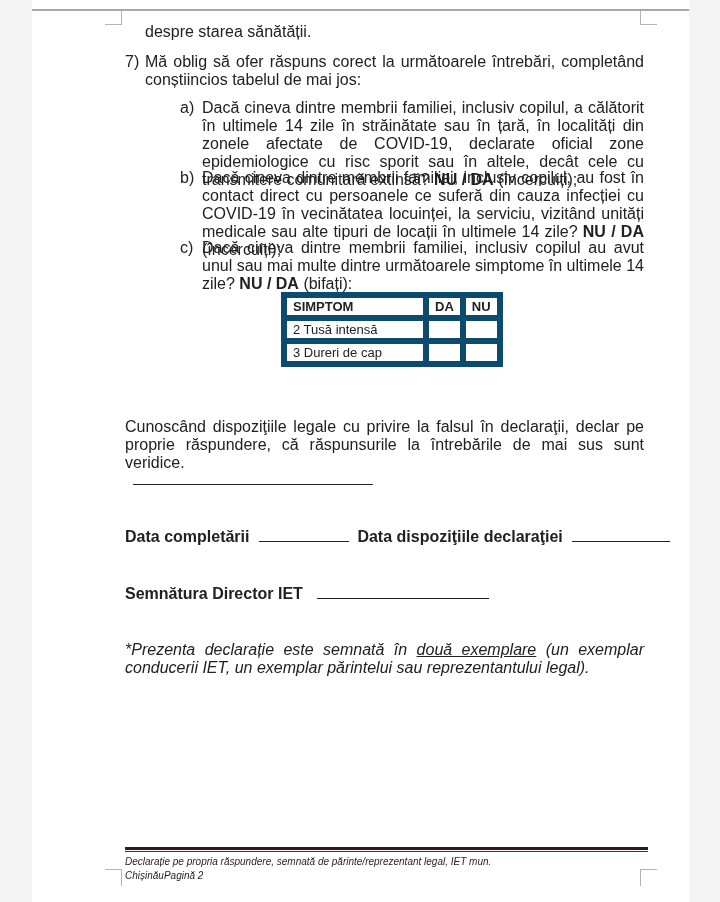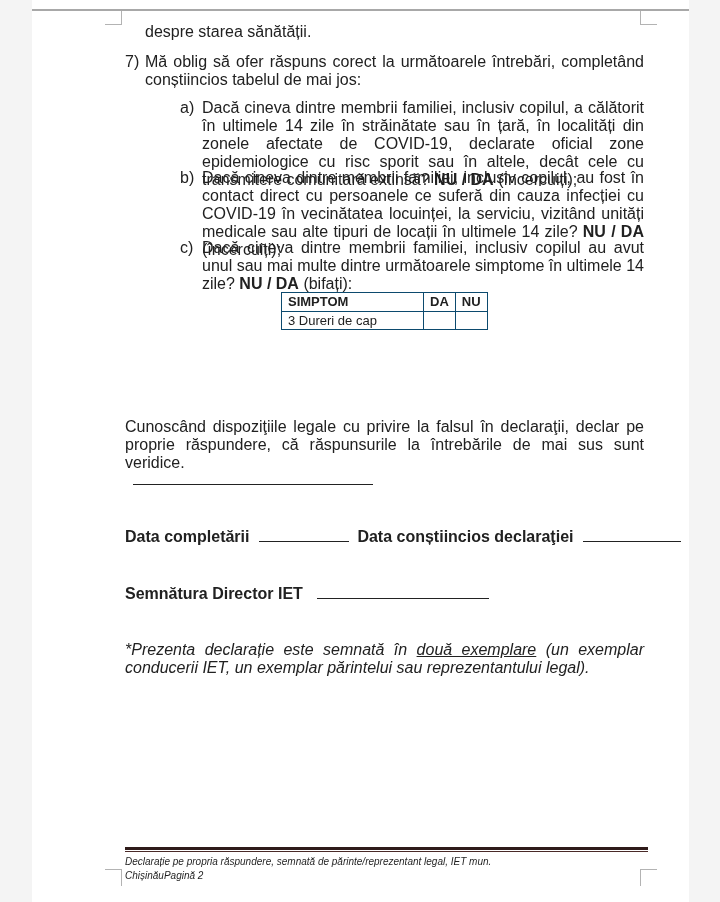--- a/index.html
+++ b/index.html
@@ -40,21 +40,21 @@
   .sub-a { top:99px; }
   .sub-b { top:169px; }
   .sub-c { top:239px; }
 
   table.symptoms {
     position:absolute; left:281px; top:292px;
     border-collapse:collapse;
     font-size:13px; line-height:17px;
   }
   table.symptoms th, table.symptoms td {
-    border:1px solid #0c4a6e;
+    border:6px solid #0c4a6e;
     padding:0 6px;
     vertical-align:top;
   }
   table.symptoms th { font-weight:bold; text-align:left; height:19px; }
   table.symptoms th.chk { text-align:right; }
   table.symptoms td.sym { width:142px; text-align:justify; height:18px; }
   table.symptoms td.chk { width:30px; }
   table.symptoms td.chk2 { width:31px; }
 
   .declaration { left:125px; top:418px; width:519px; }
@@ -132,37 +132,42 @@
 <table class="symptoms">
   <thead>
     <tr>
       <th>SIMPTOM</th>
       <th class="chk">DA</th>
       <th class="chk">NU</th>
     </tr>
   </thead>
   <tbody>
     <tr>
+      <td class="sym">2 Tusă intensă</td>
+      <td class="chk"></td>
+      <td class="chk2"></td>
+    </tr>
+    <tr>
       <td class="sym">3 Dureri de cap</td>
       <td class="chk"></td>
       <td class="chk2"></td>
     </tr>
   </tbody>
 </table>
 
 <div class="txt declaration just">Cunoscând dispoziţiile legale cu privire la falsul în declaraţii, declar pe proprie răspundere, că răspunsurile la întrebările de mai sus sunt veridice.</div>
 
 <div class="txt sigline sig1">
   <span class="blank" style="width:240px; margin-left:8px;"></span>
 </div>
 
 <div class="txt sigline sig2">
   <b>Data completării</b>
   <span class="blank" style="width:90px; margin-left:5px;"></span>
-  <b style="margin-left:4px;">Data conștiincios declaraţiei</b>
+  <b style="margin-left:4px;">Data dispoziţiile declaraţiei</b>
   <span class="blank" style="width:98px; margin-left:5px;"></span>
 </div>
 
 <div class="txt sigline sig3">
   <b>Semnătura Director IET</b>
   <span class="blank" style="width:172px; margin-left:10px;"></span>
 </div>
 
 <div class="txt note just">
   <span>*Prezenta declarație este semnată în</span>

